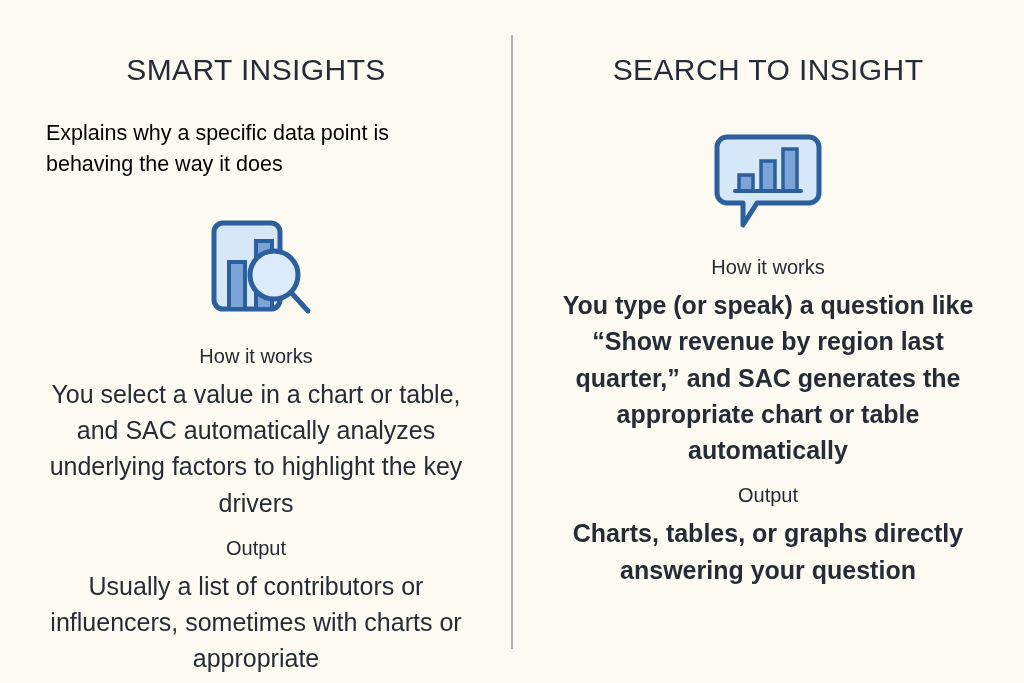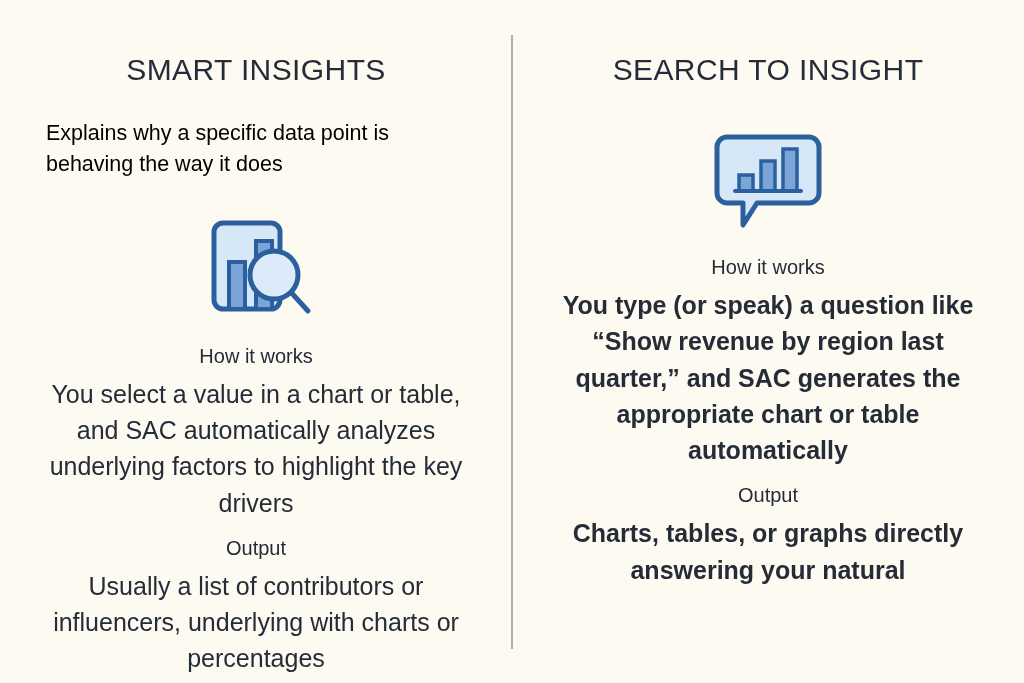--- a/index.html
+++ b/index.html
@@ -109,21 +109,21 @@
         <circle cx="78" cy="60" r="24" fill="#DCEBF9" stroke="#2B5F9E" stroke-width="5"></circle>
       </svg>
     </div>
 
     <h2 class="sub-head">How it works</h2>
     <p class="sub-body">You select a value in a chart or table, and SAC automatically analyzes underlying factors to highlight the key drivers</p>
 
     <div class="block-gap"></div>
 
     <h2 class="sub-head">Output</h2>
-    <p class="sub-body">Usually a list of contributors or influencers, underlying with charts or percentages</p>
+    <p class="sub-body">Usually a list of contributors or influencers, sometimes with charts or appropriate</p>
   </div>
 
   <div class="column col-right">
     <h1 class="col-title">SEARCH TO INSIGHT</h1>
 
     <div class="icon-wrap">
       <svg width="110" height="100" viewBox="0 0 110 100" xmlns="http://www.w3.org/2000/svg">
         <path d="M14 6 H96 a10 10 0 0 1 10 10 V62 a10 10 0 0 1 -10 10 H44 L30 94 L30 72 H14 a10 10 0 0 1 -10 -10 V16 a10 10 0 0 1 10 -10 Z" fill="#D6E8F7" stroke="#2B5F9E" stroke-width="5" stroke-linejoin="round"></path>
         <rect x="26" y="44" width="14" height="16" fill="#7BA4D9" stroke="#2B5F9E" stroke-width="3.5"></rect>
         <rect x="48" y="30" width="14" height="30" fill="#7BA4D9" stroke="#2B5F9E" stroke-width="3.5"></rect>
@@ -131,16 +131,16 @@
         <line x1="22" y1="60" x2="88" y2="60" stroke="#2B5F9E" stroke-width="4" stroke-linecap="round"></line>
       </svg>
     </div>
 
     <h2 class="sub-head">How it works</h2>
     <p class="sub-body">You type (or speak) a question like “Show revenue by region last quarter,” and SAC generates the appropriate chart or table automatically</p>
 
     <div class="block-gap"></div>
 
     <h2 class="sub-head">Output</h2>
-    <p class="sub-body">Charts, tables, or graphs directly answering your natural</p>
+    <p class="sub-body">Charts, tables, or graphs directly answering your question</p>
   </div>
 
 </div>
 
 </body></html>

